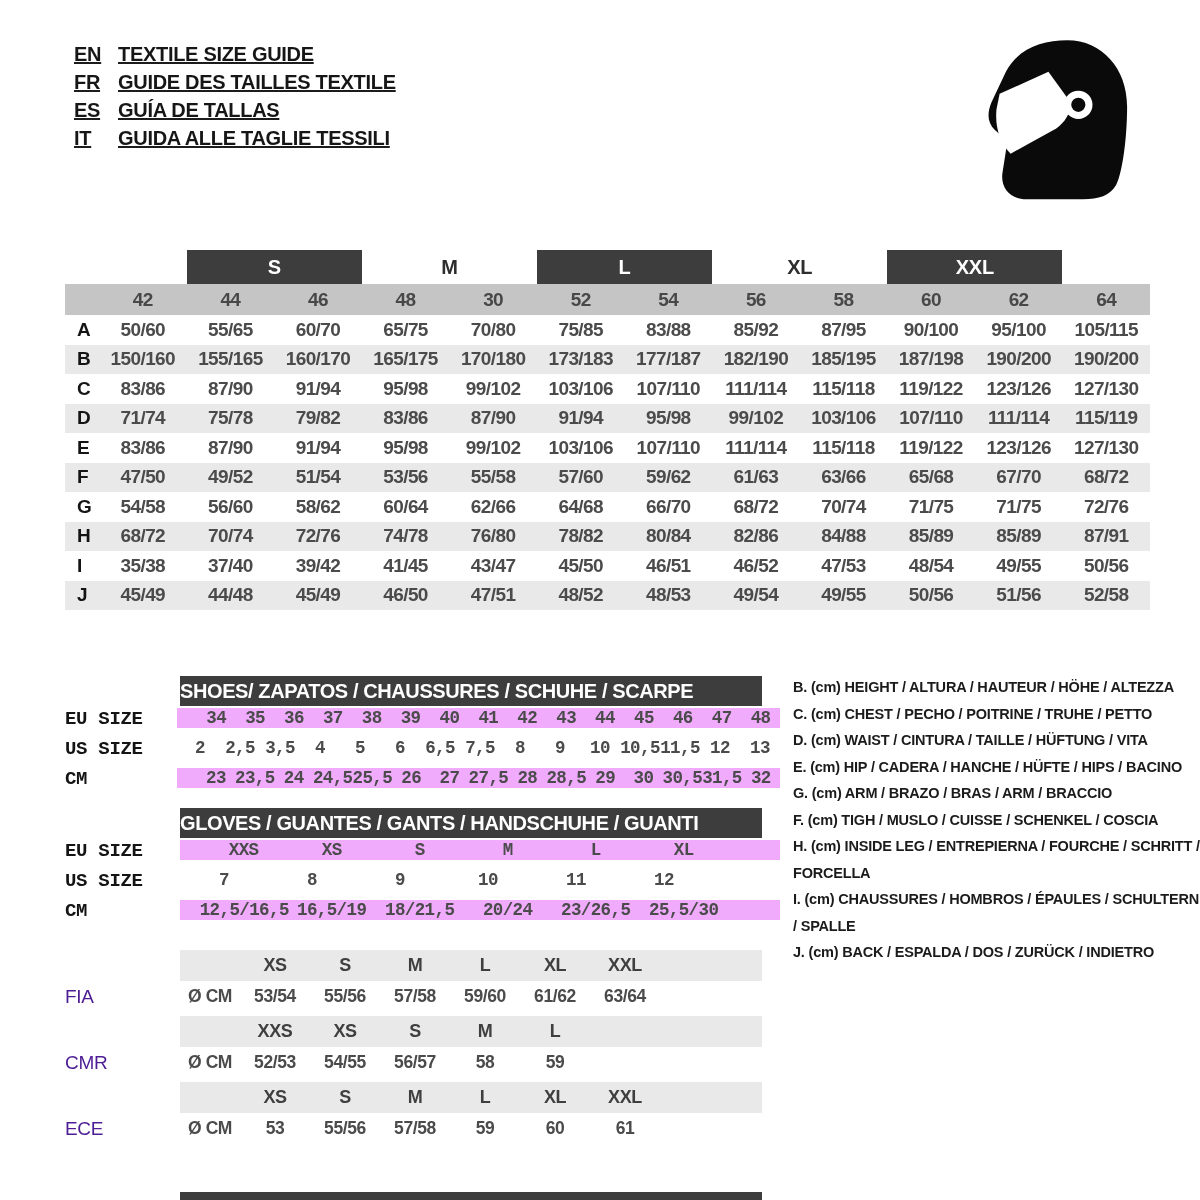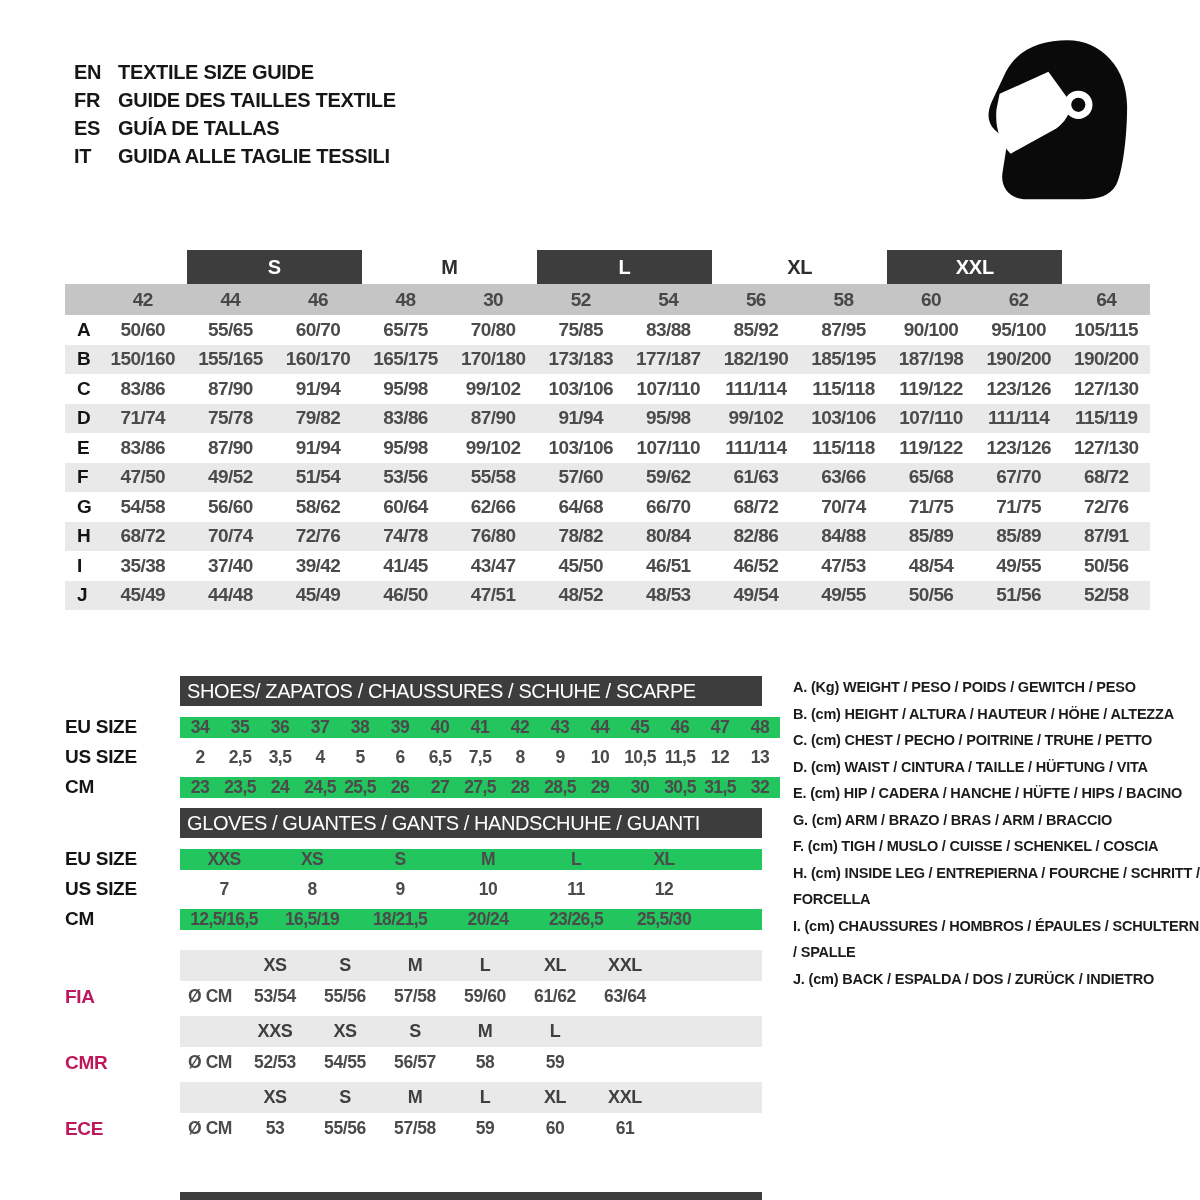--- a/index.html
+++ b/index.html
@@ -1,21 +1,21 @@
 <!DOCTYPE html>
 <html><head>
 <meta charset="utf-8">
 <style>
   html,body{margin:0;padding:0;}
   body{
     width:1200px;height:1200px;background:#ffffff;position:relative;overflow:hidden;
     font-family:"Liberation Sans", sans-serif;color:#1c1c1c;
   }
   
-  .lang-block{position:absolute;left:74px;top:58px;}
+  .lang-block{position:absolute;left:74px;top:40px;text-decoration:underline;}
   .lang-row{display:flex;line-height:28px;}
   .lang-code{width:44px;font-size:20px;font-weight:700;color:#161616;letter-spacing:-0.3px;}
   .lang-text{font-size:20px;font-weight:700;color:#161616;letter-spacing:-0.3px;}
   
   .helmet-logo{position:absolute;left:982px;top:34px;width:158px;height:170px;}
   
   .main-table{position:absolute;left:65px;top:250px;width:1085px;}
   .band-row,.num-row,.mrow{display:grid;grid-template-columns:34px repeat(12,1fr);}
   .band-row{height:34px;}
   .band{display:flex;align-items:center;justify-content:center;font-size:20px;font-weight:700;color:#2e2e2e;letter-spacing:-0.3px;}
@@ -27,34 +27,34 @@
   .col-xxl{grid-column:11 / span 2;}
   .num-row{height:31px;background:#c5c5c5;align-items:center;}
   .mrow{height:29.5px;align-items:center;}
   .mrow.shaded{background:#e9e9e9;}
   .mcell{text-align:center;font-size:19px;font-weight:700;color:#4b4b4b;letter-spacing:-0.6px;white-space:nowrap;}
   .num-row .mcell{color:#484848;}
   .mcell.rowlabel{text-align:left;padding-left:12px;color:#141414;}
   
   .sec-block{position:absolute;left:65px;width:715px;}
   .sec-bar{margin-left:115px;width:582px;height:30px;box-sizing:border-box;background:#3d3d3d;color:#ffffff;
-           font-size:20px;font-weight:400;line-height:30px;padding-left:7px;letter-spacing:-0.4px;white-space:nowrap;}
+           font-size:20px;font-weight:700;line-height:30px;letter-spacing:-0.4px;white-space:nowrap;}
   .sec-rows{margin-top:2px;}
-  .srow{display:flex;height:30px;align-items:flex-end;}
+  .srow{display:flex;height:30px;align-items:flex-start;font-family:Liberation Mono, monospace;}
   .slabel{width:115px;font-size:19px;font-weight:700;color:#141414;display:flex;align-items:center;letter-spacing:-0.3px;}
   .svals{display:grid;align-items:center;}
   .svals.shoes{width:600px;grid-template-columns:repeat(15,1fr);}
   .svals.gloves{width:582px;grid-template-columns:repeat(6,88px);}
-  .svals.shaded{background:#22c55e;}
+  .svals.shaded{background:#f0abfc;padding-left:20px;}
   .scell{text-align:center;font-weight:700;font-size:17.5px;color:#4b4b4b;letter-spacing:-0.6px;white-space:nowrap;}
   
   .hsizes{margin-left:115px;width:582px;height:31px;background:#e9e9e9;display:grid;
           grid-template-columns:60px repeat(6,70px);align-items:center;}
   .hdata{display:flex;height:31px;align-items:center;margin-bottom:4px;}
-  .hlabel{width:115px;font-size:19px;font-weight:700;color:#be185d;letter-spacing:-0.3px;}
+  .hlabel{width:115px;font-size:19px;font-weight:400;color:#4c1d95;letter-spacing:-0.3px;}
   .hvals{display:grid;grid-template-columns:60px repeat(6,70px);width:540px;align-items:center;}
   .hcell{text-align:center;font-weight:700;font-size:17.5px;color:#4b4b4b;letter-spacing:-0.4px;white-space:nowrap;}
   .hcell.hsize{color:#3f3f3f;font-size:18px;}
   
   .legend-block{position:absolute;left:793px;top:674px;width:408px;}
   .legend-line{font-size:14.5px;font-weight:700;color:#1b1b1b;line-height:26.5px;letter-spacing:-0.2px;}
   
   .bottom-bar{position:absolute;left:180px;top:1192px;width:582px;height:8px;background:#3d3d3d;}
 </style>
 </head>
@@ -430,21 +430,20 @@
           <div class="hcell">57/58</div>
           <div class="hcell">59</div>
           <div class="hcell">60</div>
           <div class="hcell">61</div>
         </div>
       </div>
     </div>
 </div>
 
 <div class="legend-block" id="legend-items">
-    <div class="legend-line">A. (Kg) WEIGHT / PESO / POIDS / GEWITCH / PESO</div>
     <div class="legend-line">B. (cm) HEIGHT / ALTURA / HAUTEUR / HÖHE / ALTEZZA</div>
     <div class="legend-line">C. (cm) CHEST / PECHO / POITRINE / TRUHE / PETTO</div>
     <div class="legend-line">D. (cm) WAIST / CINTURA / TAILLE / HÜFTUNG / VITA</div>
     <div class="legend-line">E. (cm) HIP / CADERA / HANCHE / HÜFTE / HIPS / BACINO</div>
     <div class="legend-line">G. (cm) ARM / BRAZO / BRAS / ARM / BRACCIO</div>
     <div class="legend-line">F. (cm) TIGH / MUSLO / CUISSE / SCHENKEL / COSCIA</div>
     <div class="legend-line">H. (cm) INSIDE LEG / ENTREPIERNA / FOURCHE / SCHRITT / FORCELLA</div>
     <div class="legend-line">I. (cm) CHAUSSURES / HOMBROS / ÉPAULES / SCHULTERN / SPALLE</div>
     <div class="legend-line">J. (cm) BACK / ESPALDA / DOS / ZURÜCK / INDIETRO</div>
   </div>

